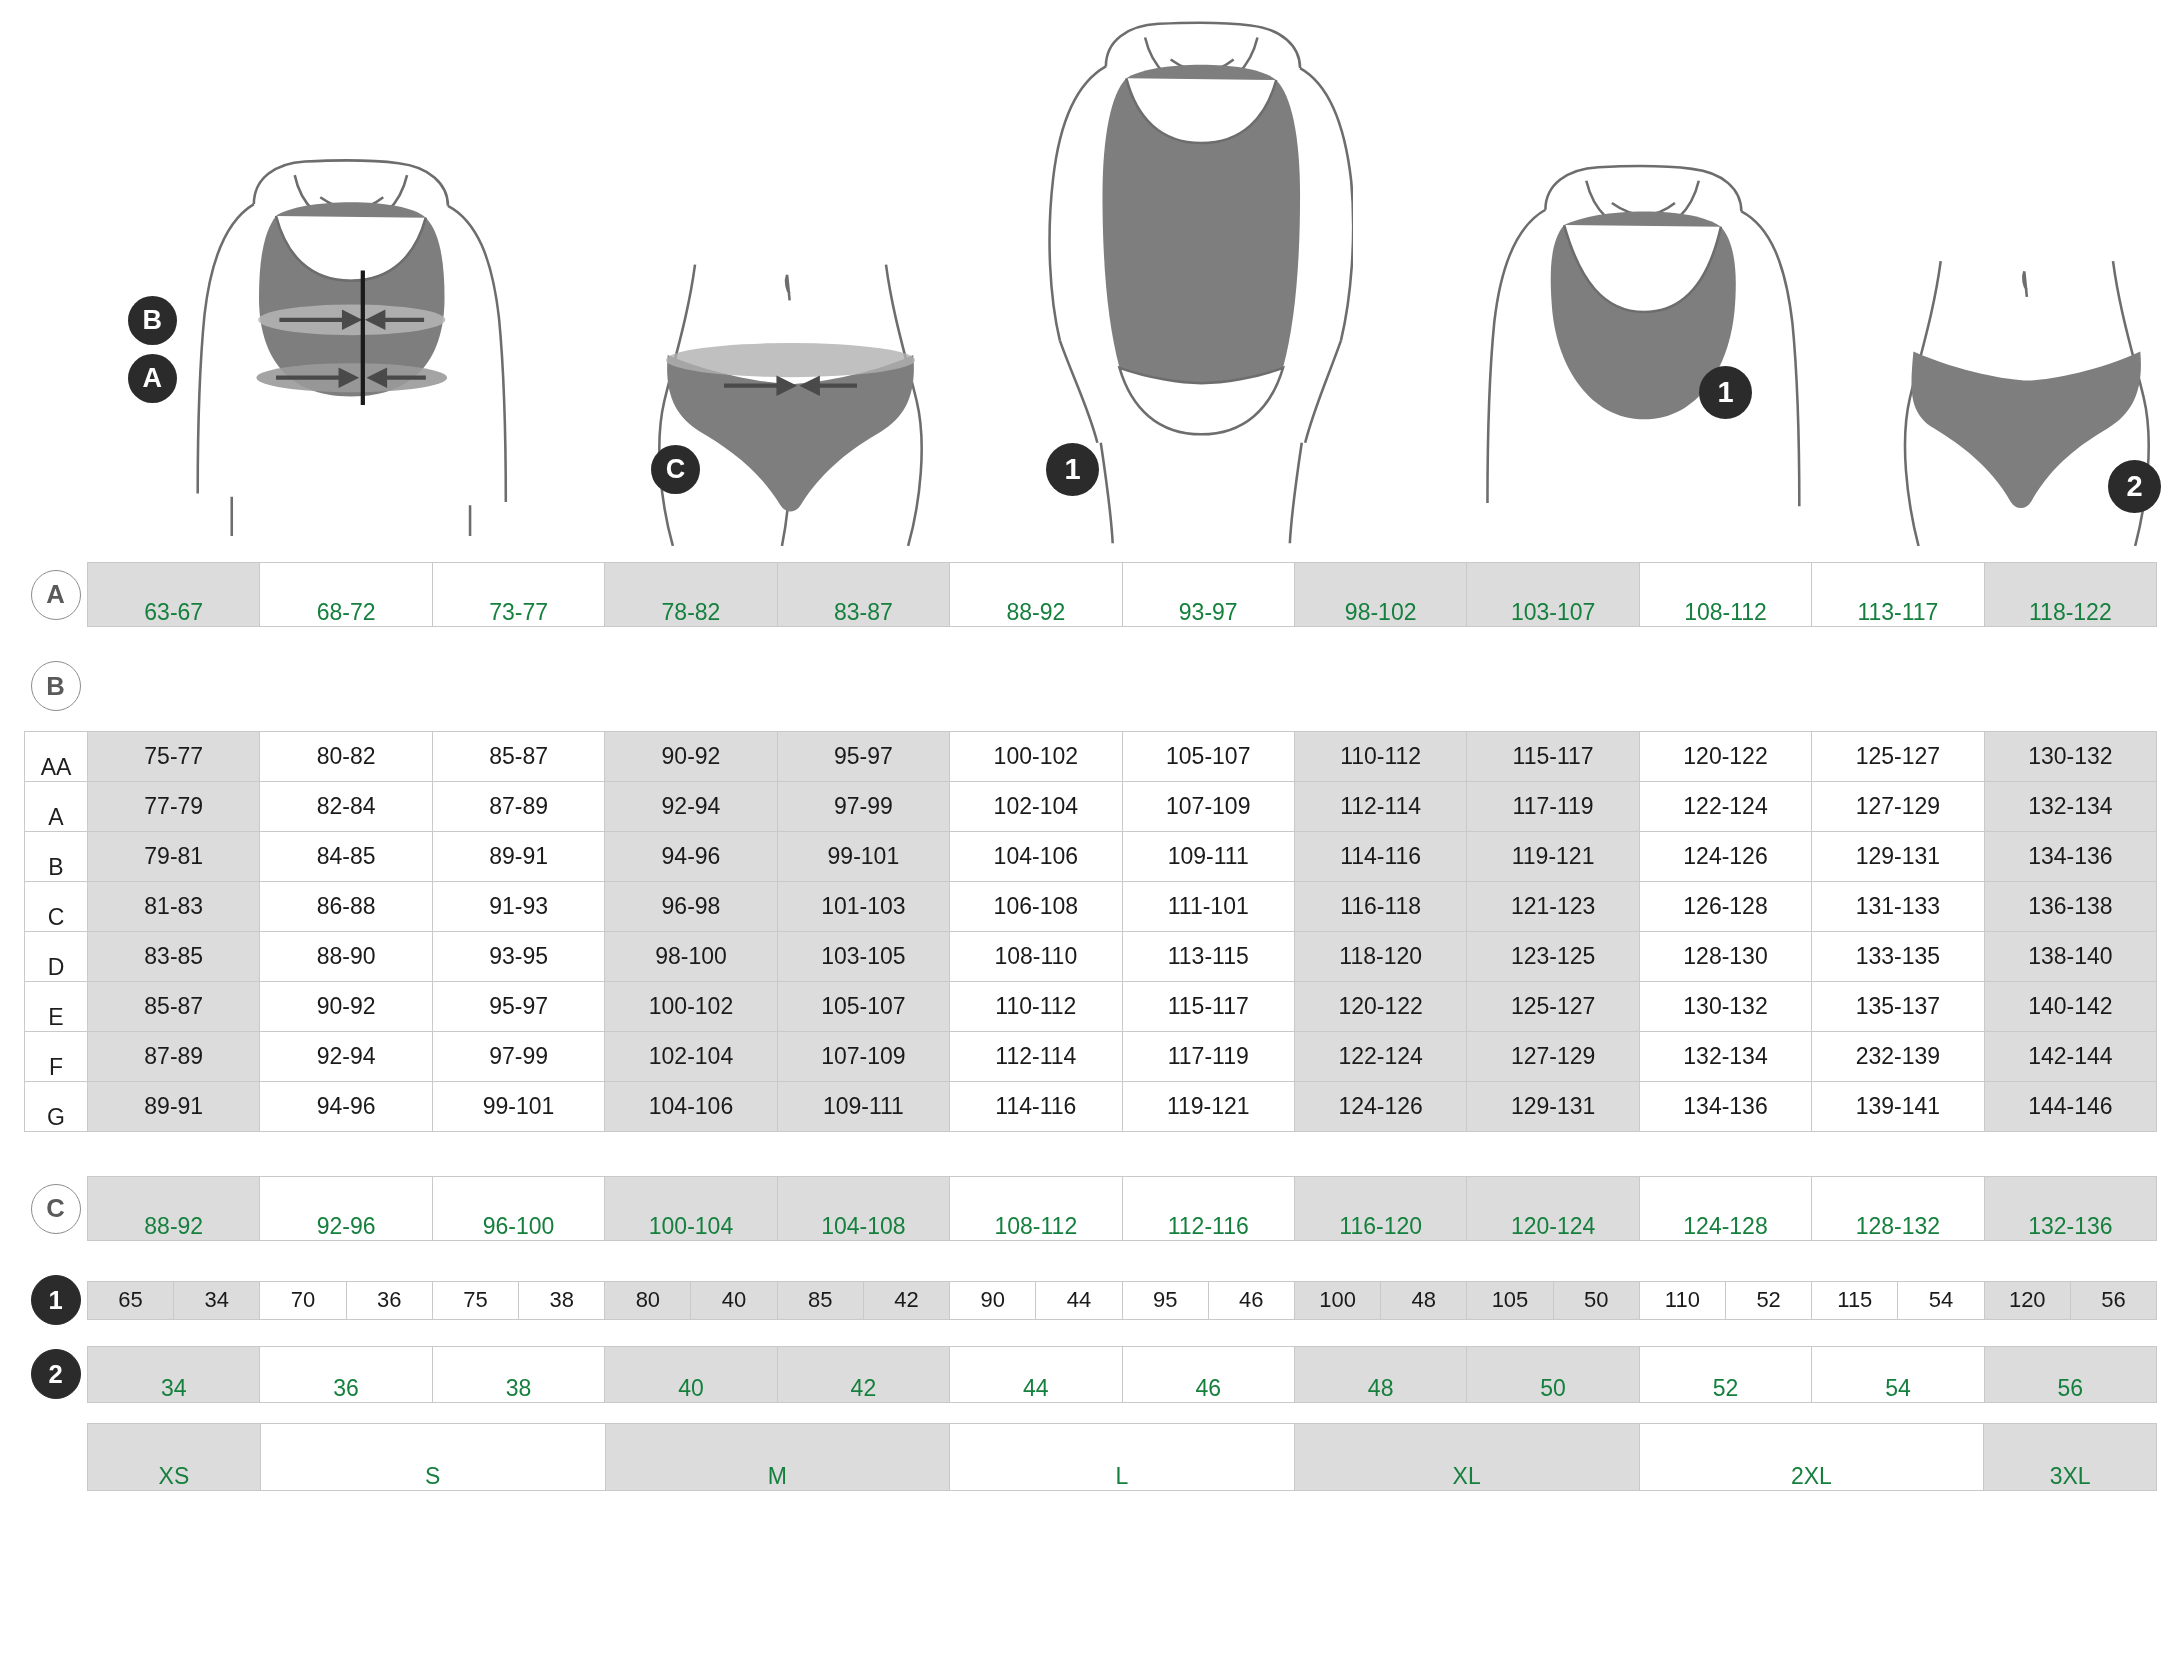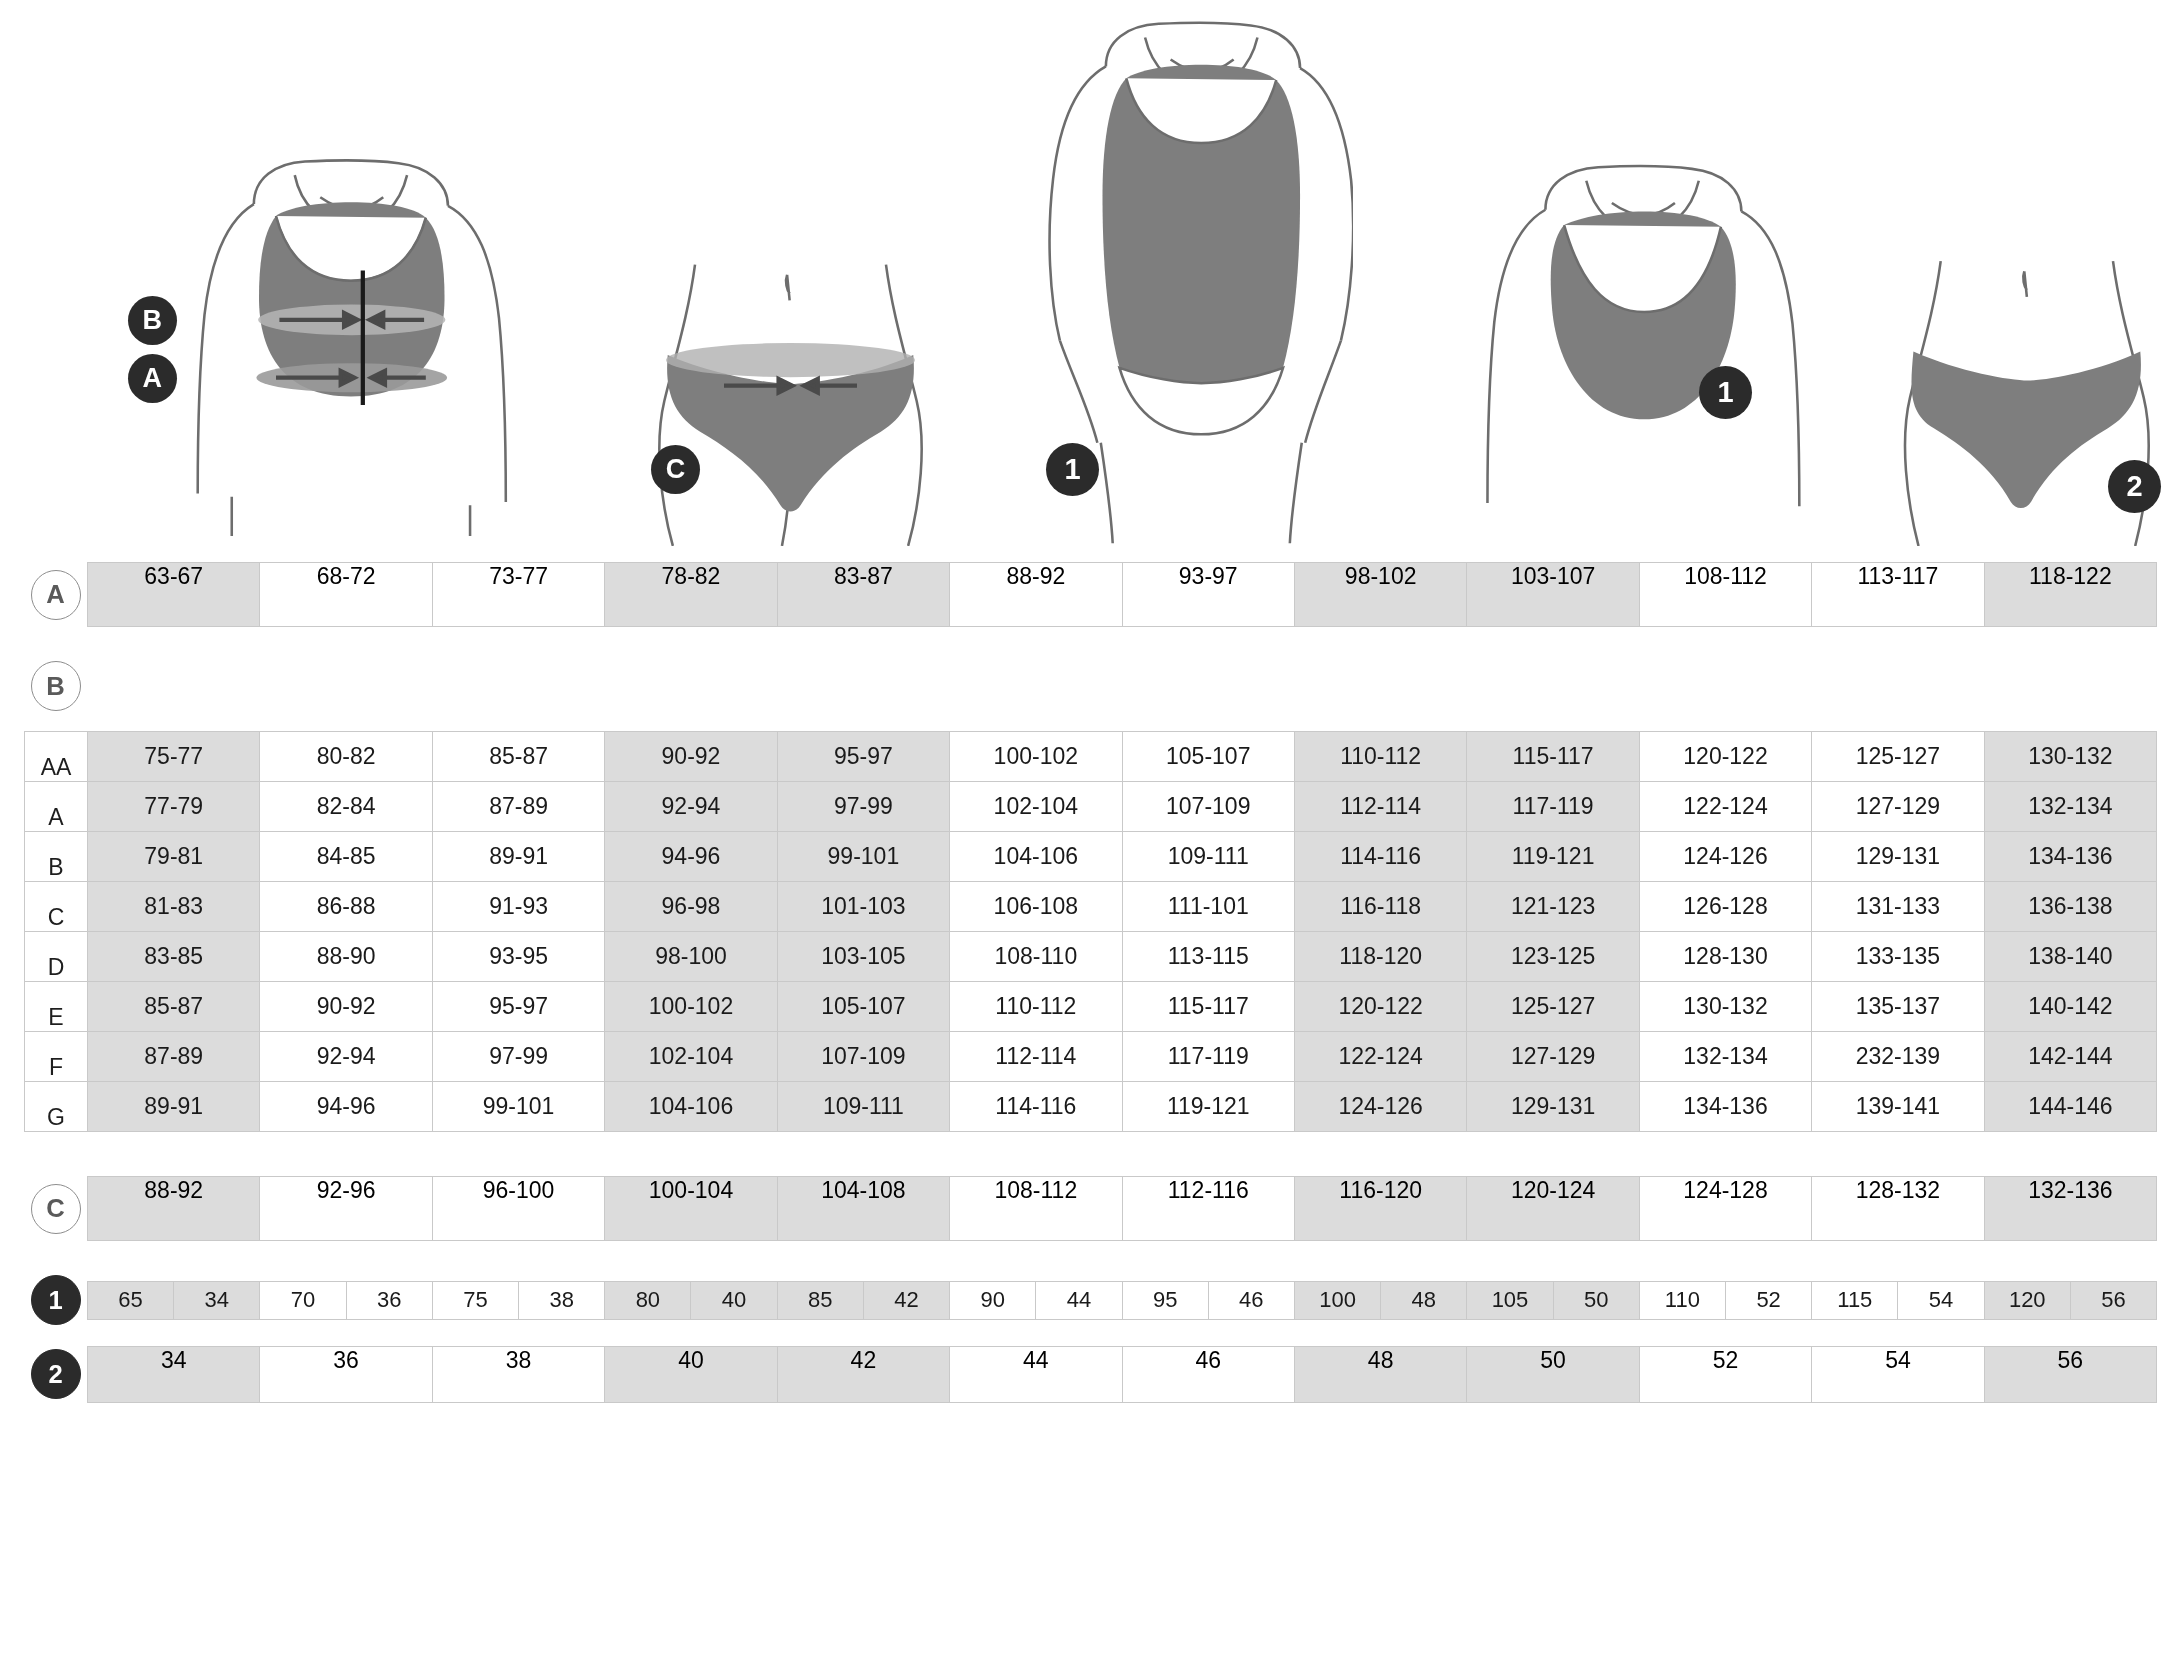--- a/index.html
+++ b/index.html
@@ -33,22 +33,22 @@
     width:48px;height:48px;border-radius:50%;border:1.7px solid #8d8d8d;color:#5a5a5a;
     display:flex;align-items:center;justify-content:center;font-size:25.6px;font-weight:bold;
     background:#fff;
   }
   .circ.dark{background:#2b2b2b;border-color:#2b2b2b;color:#fff;}
 
   .grid{display:flex;flex:1;border:0.9px solid #c9c9c9;box-sizing:border-box;}
   .cell{
     flex:1;text-align:center;box-sizing:border-box;
     border-right:0.9px solid #c9c9c9;
-    font-size:23px;color:#000000;
-    display:flex;align-items:flex-start;justify-content:center;
+    font-size:23px;color:#15803d;
+    display:flex;align-items:flex-end;justify-content:center;
     height:63px;
     background:#fff;
   }
   .cell:last-child{border-right:none;}
   .cell.sh{background:#dcdcdc;}
 
   
   .matrix{margin-top:0;}
   .mrow{display:flex;align-items:stretch;}
   .mrowlabel{
@@ -775,15 +775,41 @@
           <span>54</span>
         </div>
       <div class="cell sh" style="height:55px">
           <span>56</span>
         </div>
     </div>
   </div>
 
   <div class="spacer-sm"></div>
 
+  <div class="rowblock">
+    <div class="rowlabel"></div>
+    <div class="grid">
+      <div class="cell sh sizecell" style="flex:1">
+          <span>XS</span>
+        </div>
+      <div class="cell sizecell" style="flex:2">
+          <span>S</span>
+        </div>
+      <div class="cell sh sizecell" style="flex:2">
+          <span>M</span>
+        </div>
+      <div class="cell sizecell" style="flex:2">
+          <span>L</span>
+        </div>
+      <div class="cell sh sizecell" style="flex:2">
+          <span>XL</span>
+        </div>
+      <div class="cell sizecell" style="flex:2">
+          <span>2XL</span>
+        </div>
+      <div class="cell sh sizecell" style="flex:1">
+          <span>3XL</span>
+        </div>
+    </div>
+  </div>
 
 </div>
 
 
 </body></html>

